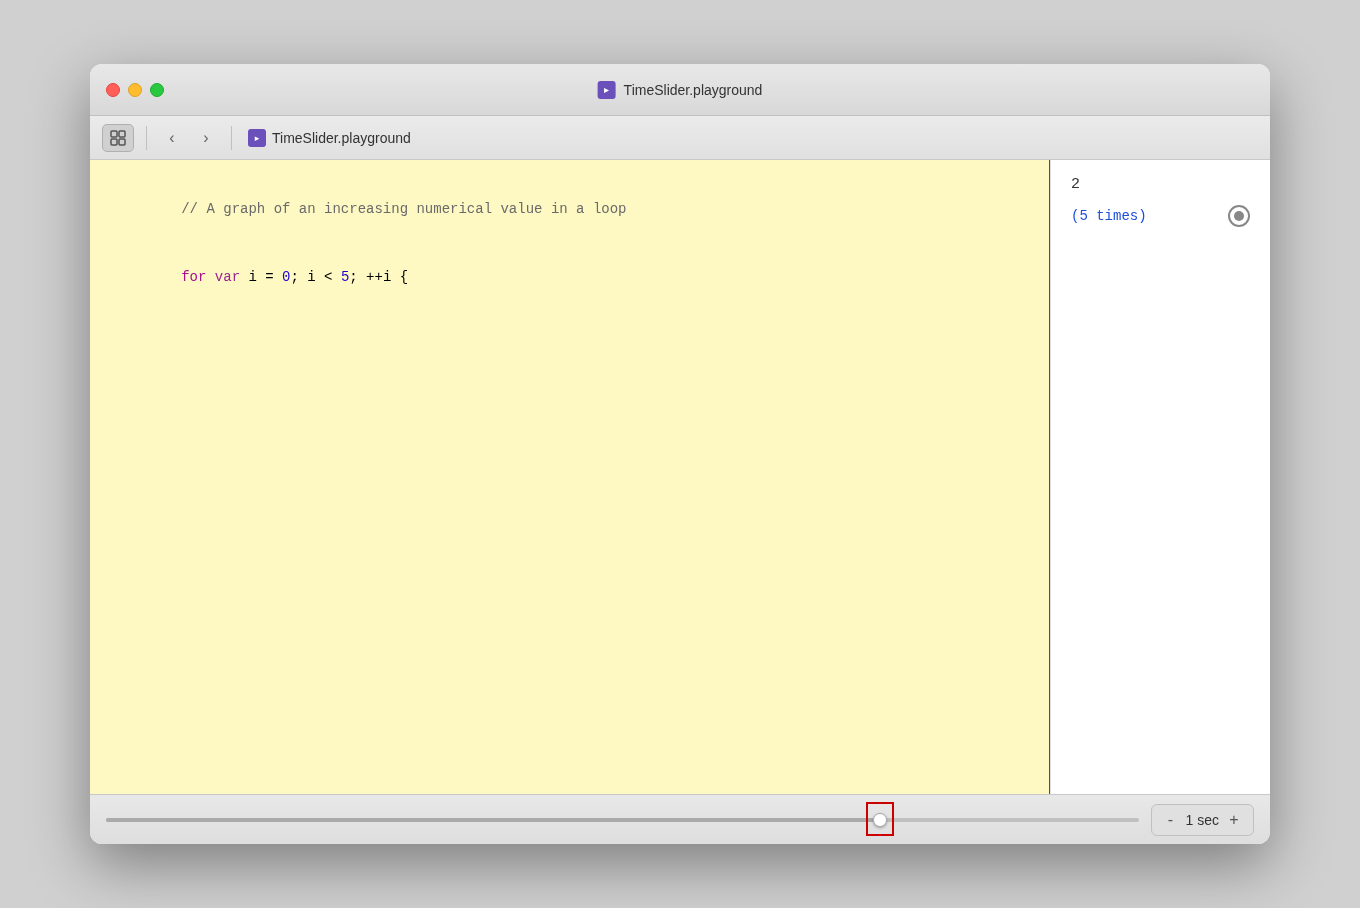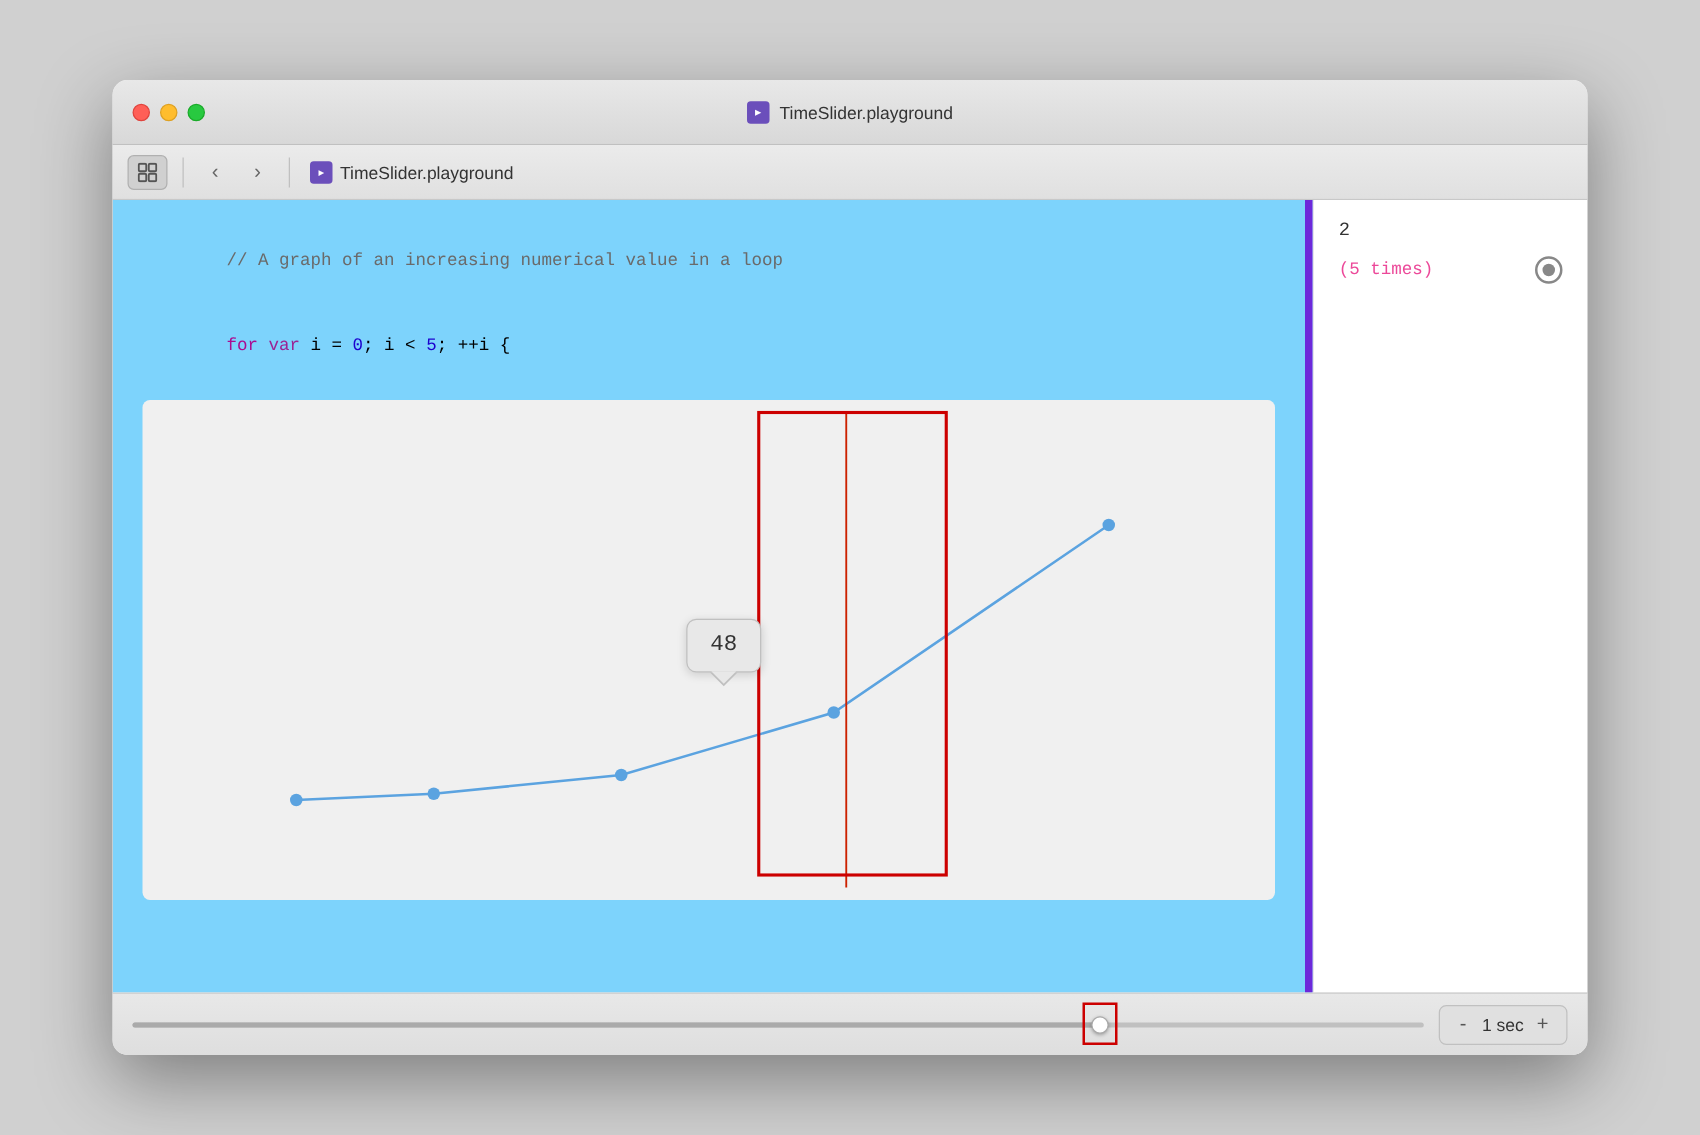--- a/index.html
+++ b/index.html
@@ -150,28 +150,28 @@
     
     .main-content {
       display: flex;
       flex: 1;
       overflow: hidden;
     }
 
     
     .code-editor {
       flex: 1;
-      background: #7dd3fc;
+      background: #fef9c3;
       padding: 16px 24px;
       font-family: 'Menlo', 'Monaco', 'Courier New', monospace;
       font-size: 14px;
       line-height: 1.6;
       overflow: hidden;
       position: relative;
-      border-right: 6px solid #6d28d9;
+      border-right: 1px solid #6d28d9;
     }
 
     .code-line {
       white-space: pre;
     }
 
     .c-comment { color: #6a6a6a; }
     .c-keyword { color: #9b2393; }
     .c-number { color: #1c00cf; }
     .c-var { color: #000; }
@@ -239,21 +239,21 @@
       font-size: 14px;
     }
 
     .result-value {
       color: #333;
       font-size: 15px;
       margin-bottom: 12px;
     }
 
     .result-times {
-      color: #ec4899;
+      color: #1d4ed8;
       font-size: 14px;
       display: flex;
       align-items: center;
       justify-content: space-between;
       text-align: center;
     }
 
     .result-circle-btn {
       width: 22px;
       height: 22px;
@@ -396,41 +396,20 @@
   <div class="main-content">
 
     <div class="code-editor">
       <div class="code-line">
         <span class="c-comment">// A graph of an increasing numerical value in a loop</span>
       </div>
       <div class="code-line">
         <span class="c-for-keyword">for</span><span class="c-var"> </span><span class="c-keyword">var</span><span class="c-var"> i = </span><span class="c-number">0</span><span class="c-var">; i &lt; </span><span class="c-number">5</span><span class="c-var">; ++i {</span>
       </div>
 
-      <div class="graph-area" style="margin-top: 10px;">
-        <svg class="graph-svg" viewBox="0 0 760 400" xmlns="http://www.w3.org/2000/svg">
-
-          <polyline points="50,320 160,315 310,300 480,250 700,100" fill="none" stroke="#5ba3e0" stroke-width="2"></polyline>
-
-          <circle cx="50" cy="320" r="5" fill="#5ba3e0"></circle>
-          <circle cx="160" cy="315" r="5" fill="#5ba3e0"></circle>
-          <circle cx="310" cy="300" r="5" fill="#5ba3e0"></circle>
-          <circle cx="480" cy="250" r="5" fill="#5ba3e0"></circle>
-          <circle cx="700" cy="100" r="5" fill="#5ba3e0"></circle>
-
-          <line x1="490" y1="10" x2="490" y2="390" stroke="#cc2200" stroke-width="1.5"></line>
-
-          <rect x="420" y="10" width="150" height="370" fill="none" stroke="#cc0000" stroke-width="2.5"></rect>
-        </svg>
-
-        
-        <div class="tooltip-box" style="left: 435px; top: 175px;">
-          <span>48</span>
-        </div>
-      </div>
 
     </div>
 
     <div class="results-panel">
       <div class="result-value">2</div>
       <div class="result-times">
         <span>(5 times)</span>
         <div class="result-circle-btn">
           <span style="width:10px;height:10px;border-radius:50%;background:#888;display:inline-block;"></span>
         </div>

